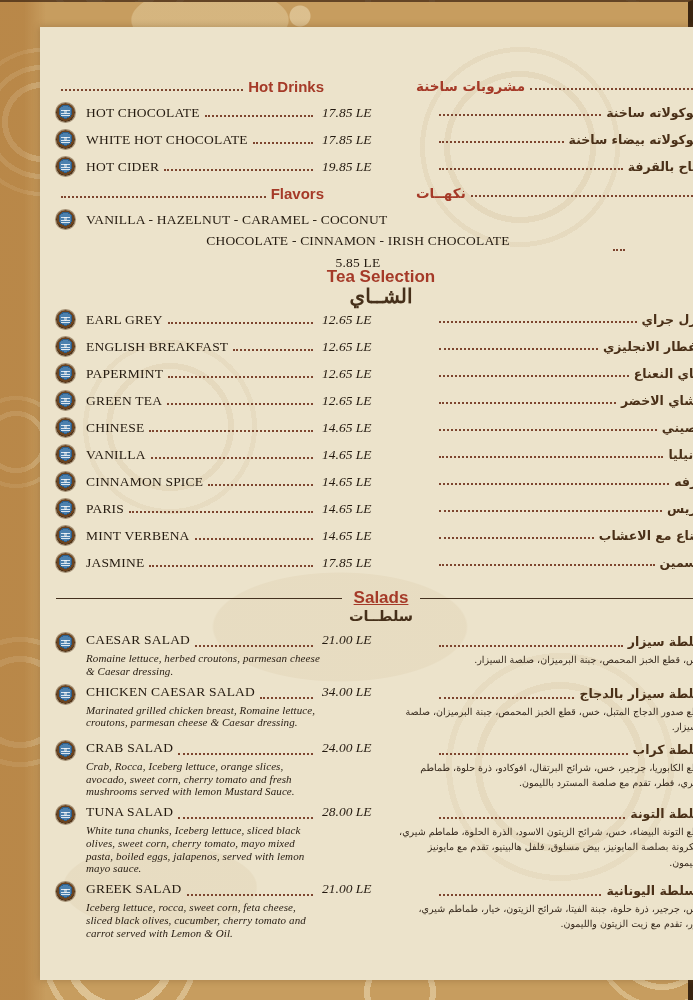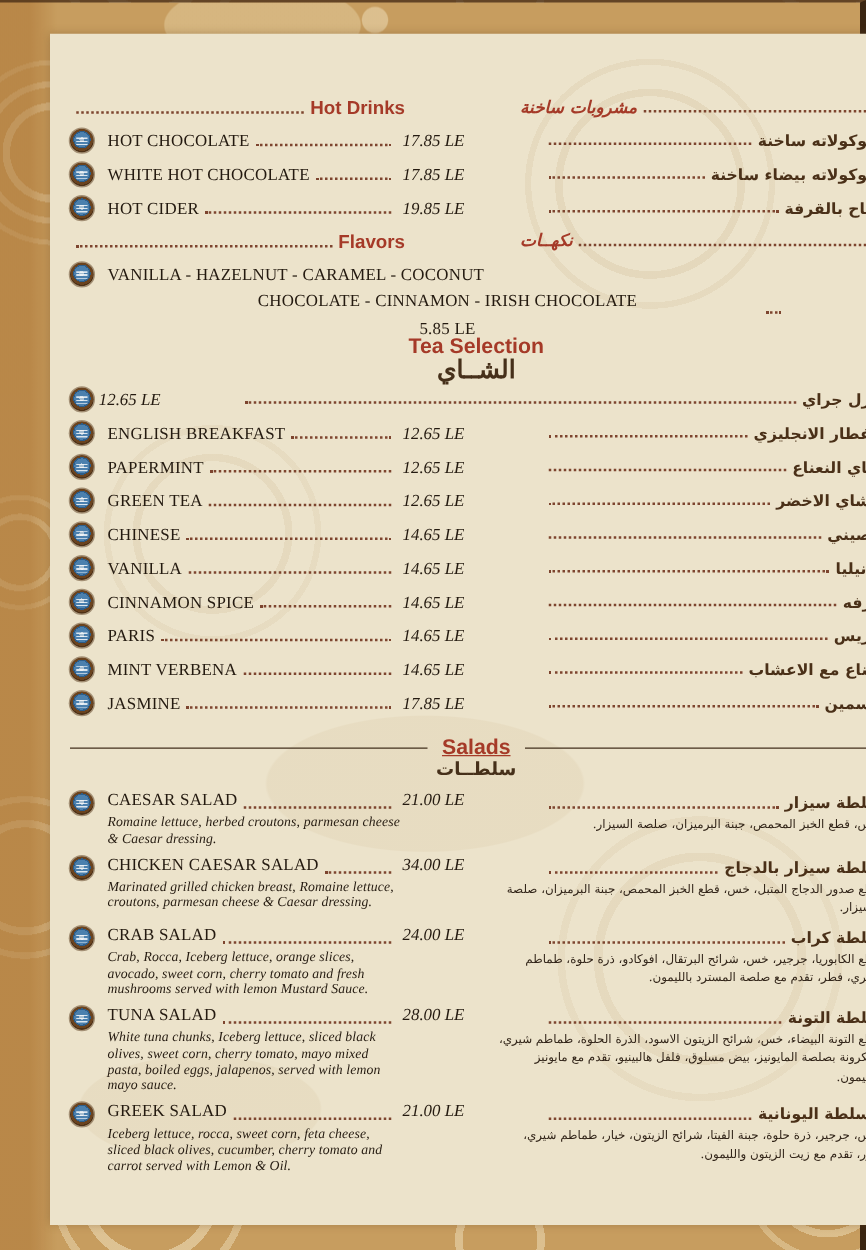--- a/index.html
+++ b/index.html
@@ -52,21 +52,21 @@
   }
 
   .dots { flex:1 1 auto; border-bottom:2px dotted #7d452f; margin:0 5px 4px 5px; align-self:flex-end; min-width:12px; }
 
   
   .hrow { display:flex; align-items:center; height:26px; }
   .h-left { flex:0 0 268px; display:flex; align-items:center; }
   .h-mid  { flex:0 0 92px; }
   .h-right{ flex:1; display:flex; align-items:center; }
   .t-en { font-family:"Liberation Sans", sans-serif; font-weight:600; font-size:15px; color:#a53a28; white-space:nowrap; }
-  .t-ar { font-family:"DejaVu Sans", sans-serif; font-weight:bold; font-size:13.5px; color:#a53a28; white-space:nowrap; direction:rtl;font-style:italic; }
+  .t-ar { font-family:"DejaVu Sans", sans-serif; font-weight:bold; font-size:13.5px; color:#a53a28; white-space:nowrap; direction:rtl; }
 
   
   .row { display:flex; align-items:center; height:27px; }
   .row .r-en { flex:0 0 232px; display:flex; align-items:baseline; margin-left:11px; }
   .name-en { font-size:13.5px; color:#241a10; letter-spacing:.2px; white-space:nowrap; }
   .price { flex:0 0 80px; font-style:italic; font-size:13.5px; color:#241a10; padding-left:4px; white-space:nowrap; }
   .r-gap { flex:0 0 36px; }
   .r-ar { flex:1; display:flex; align-items:center; }
   .name-ar { font-family:"DejaVu Sans", sans-serif; font-weight:bold; font-size:12.5px; color:#4a3018; white-space:nowrap; direction:rtl; }
 
@@ -175,20 +175,24 @@
       <span class="name-en">5.85  LE</span>
     </div>
 
     <div class="sec-title">
       <div class="big-en">Tea Selection</div>
       <div class="big-ar">الشــاي</div>
     </div>
 
     <div class="row">
       <span class="bullet"></span>
+      <span class="r-en">
+          <span class="name-en">EARL GREY</span>
+          <span class="dots"></span>
+        </span>
       <span class="price">12.65  LE</span>
       <span class="r-gap"></span>
       <span class="r-ar">
           <span class="dots"></span>
           <span class="name-ar">ايرل جراي</span>
         </span>
     </div>
     <div class="row">
       <span class="bullet"></span>
       <span class="r-en">

